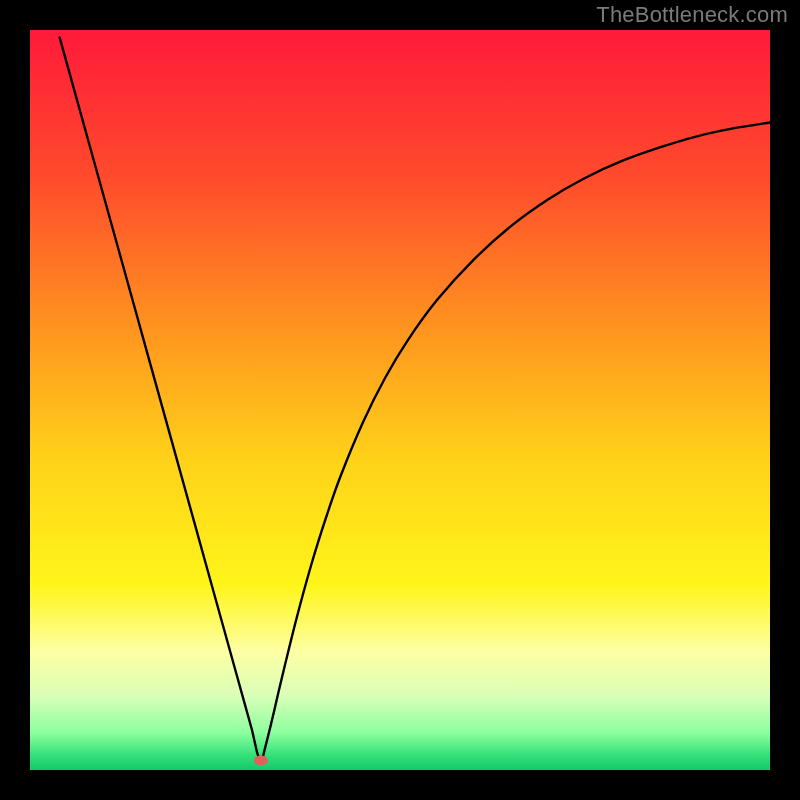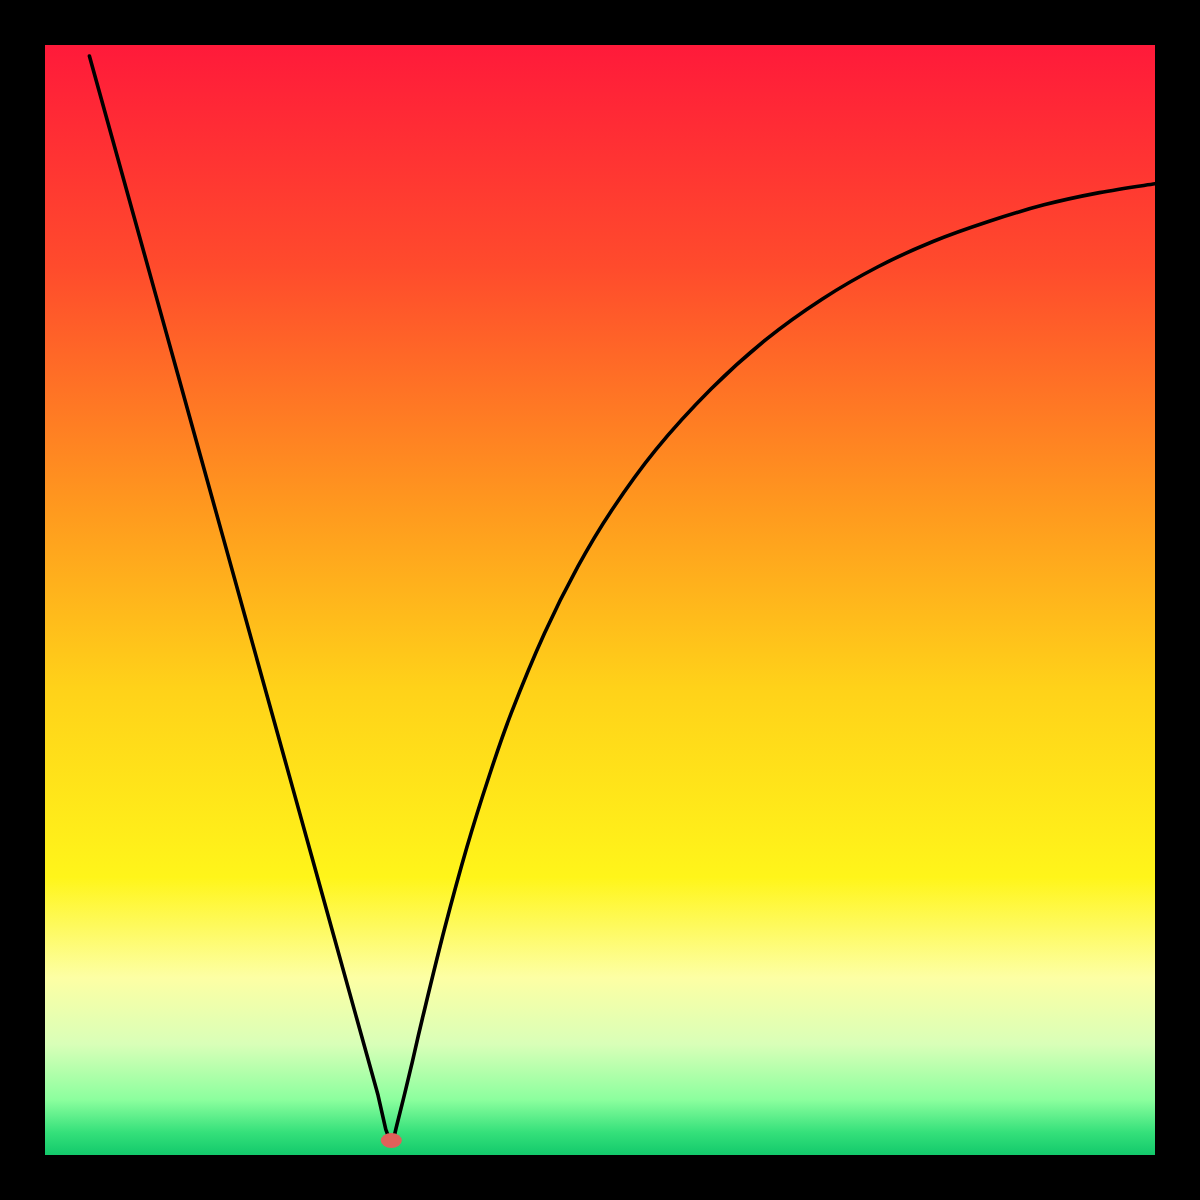--- a/index.html
+++ b/index.html
@@ -34,20 +34,21 @@
     top: 30px;
     width: 740px;
     height: 740px;
     display: block;
   }
 </style>
 </head>
 <body>
 
 <div class="frame">
+  <div class="attribution">TheBottleneck.com</div>
 
   <svg class="plot" viewBox="0 0 740 740" preserveAspectRatio="none">
     <defs>
       <linearGradient id="bg-grad" x1="0" y1="0" x2="0" y2="1">
           <stop offset="0%" stop-color="#ff1a3a"></stop>
           <stop offset="20%" stop-color="#ff4b2c"></stop>
           <stop offset="42%" stop-color="#ff9a1e"></stop>
           <stop offset="57.99999999999999%" stop-color="#ffd219"></stop>
           <stop offset="75%" stop-color="#fff51a"></stop>
           <stop offset="84%" stop-color="#fdffa4"></stop>

